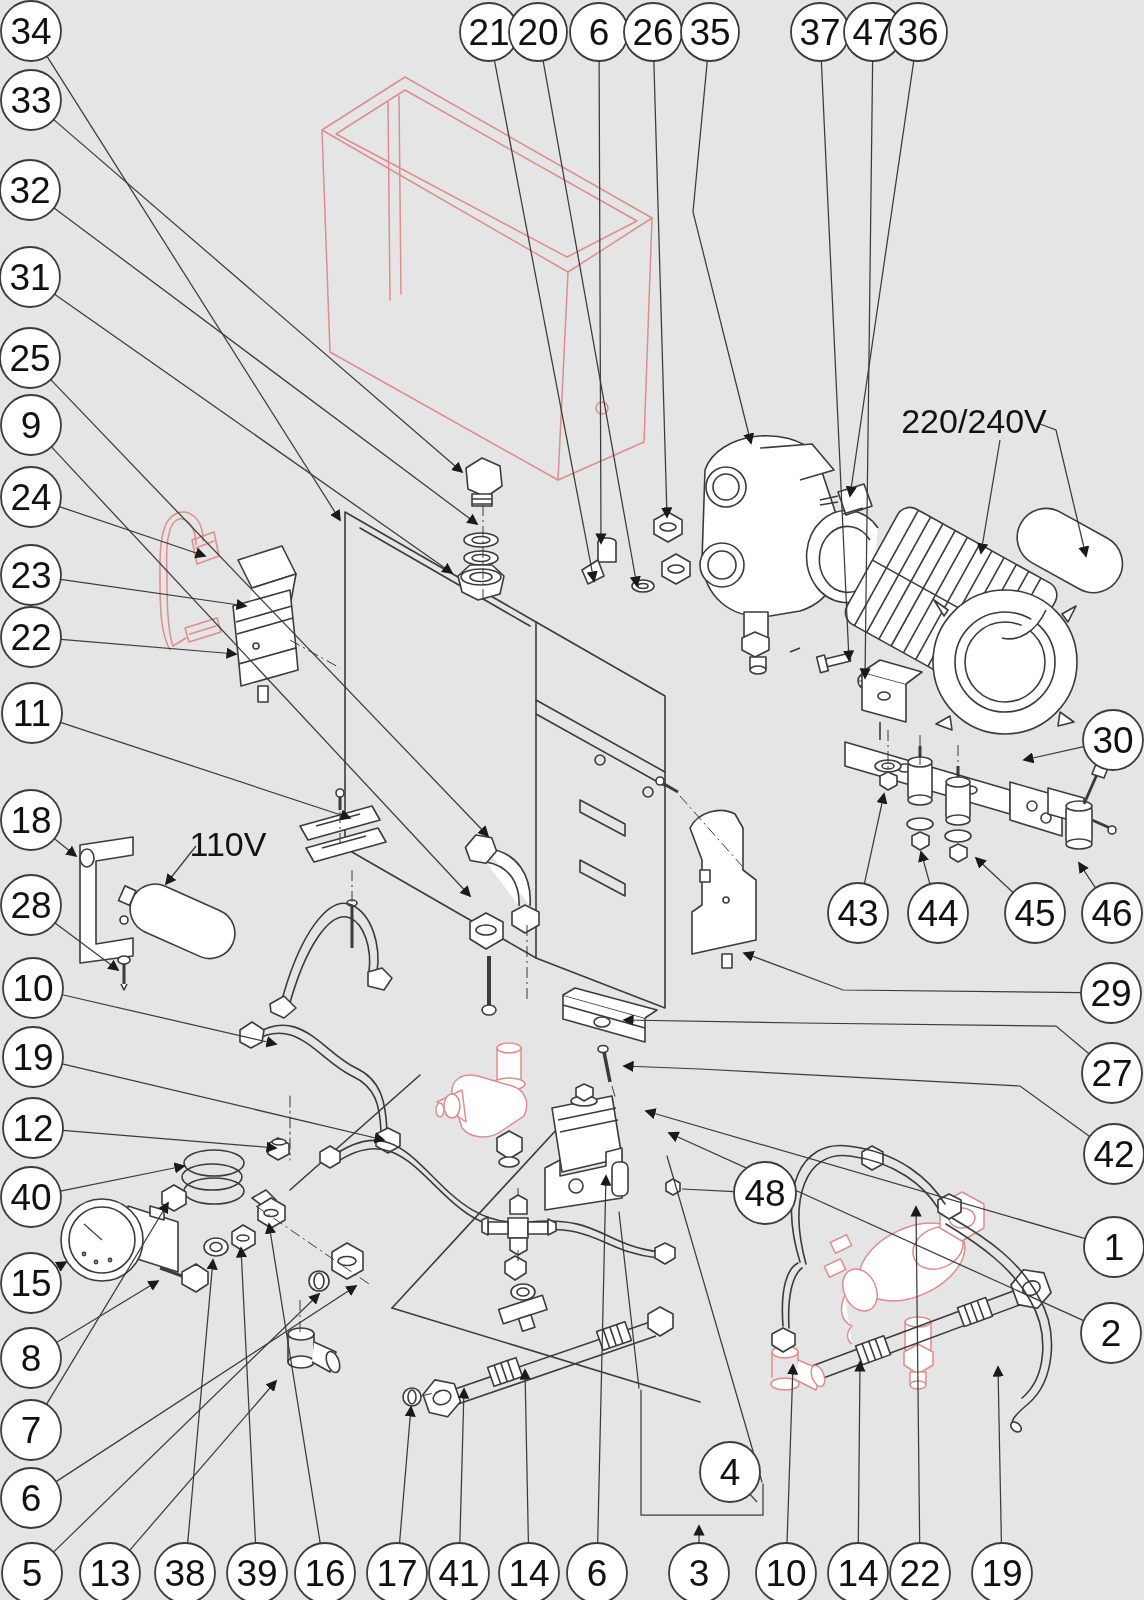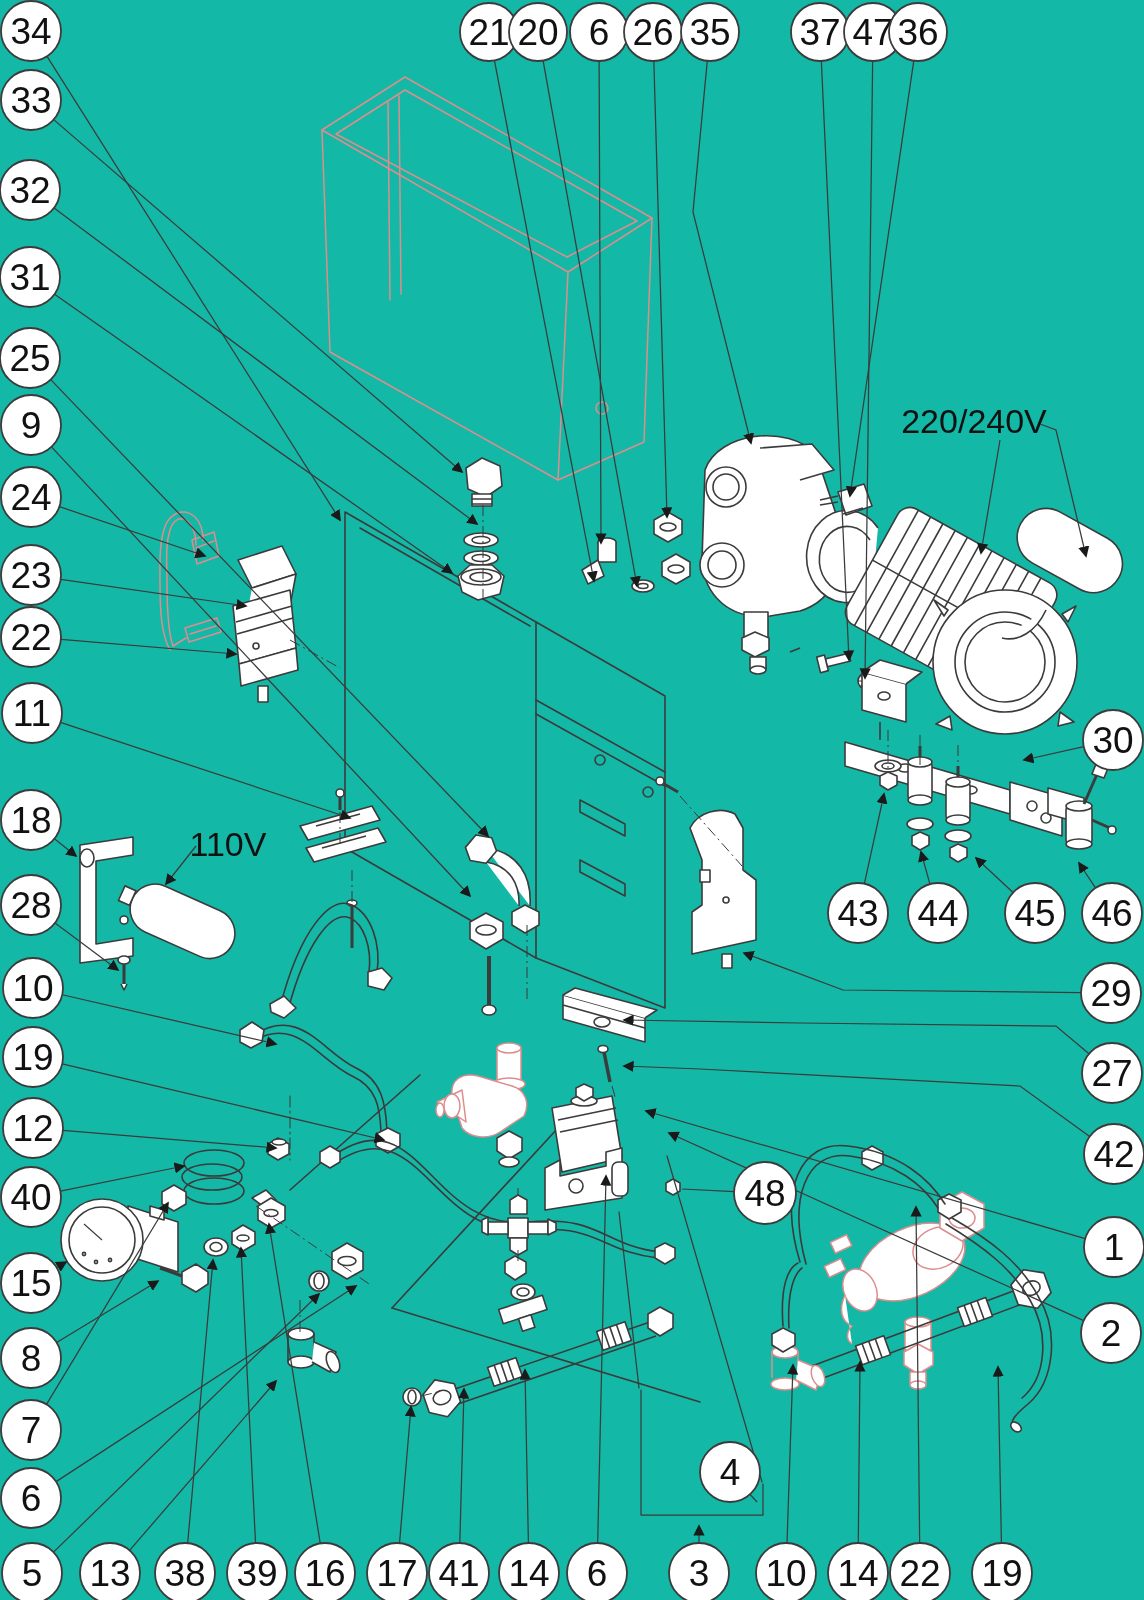--- a/index.html
+++ b/index.html
@@ -1,16 +1,16 @@
 <!DOCTYPE html>
 <html><head>
 <meta charset="utf-8">
 <style>
   html,body{margin:0;padding:0;background:#ffffff;}
-  #stage{position:relative;width:1144px;height:1600px;background:#14b8a6;overflow:hidden;
+  #stage{position:relative;width:1144px;height:1600px;background:#e5e5e5;overflow:hidden;
          font-family:"Liberation Sans", sans-serif;}
   svg{position:absolute;left:0;top:0;}
   .p{fill:none;stroke:#3b3b3b;stroke-width:1.6;stroke-linejoin:round;stroke-linecap:round;}
   .pw{fill:#ffffff;stroke:#3b3b3b;stroke-width:1.6;stroke-linejoin:round;}
   .red{fill:none;stroke:#dd8d8d;stroke-width:1.5;stroke-linejoin:round;stroke-linecap:round;}
   .redw{fill:#ffffff;stroke:#dd8d8d;stroke-width:1.5;stroke-linejoin:round;}
   .thin{stroke-width:1.1;}
   .dash{fill:none;stroke:#3b3b3b;stroke-width:1;stroke-dasharray:11 4 2 4;}
   .leader{fill:none;stroke:#3b3b3b;stroke-width:1.25;}
   .balloon{fill:#ffffff;stroke:#3b3b3b;stroke-width:1.8;}

